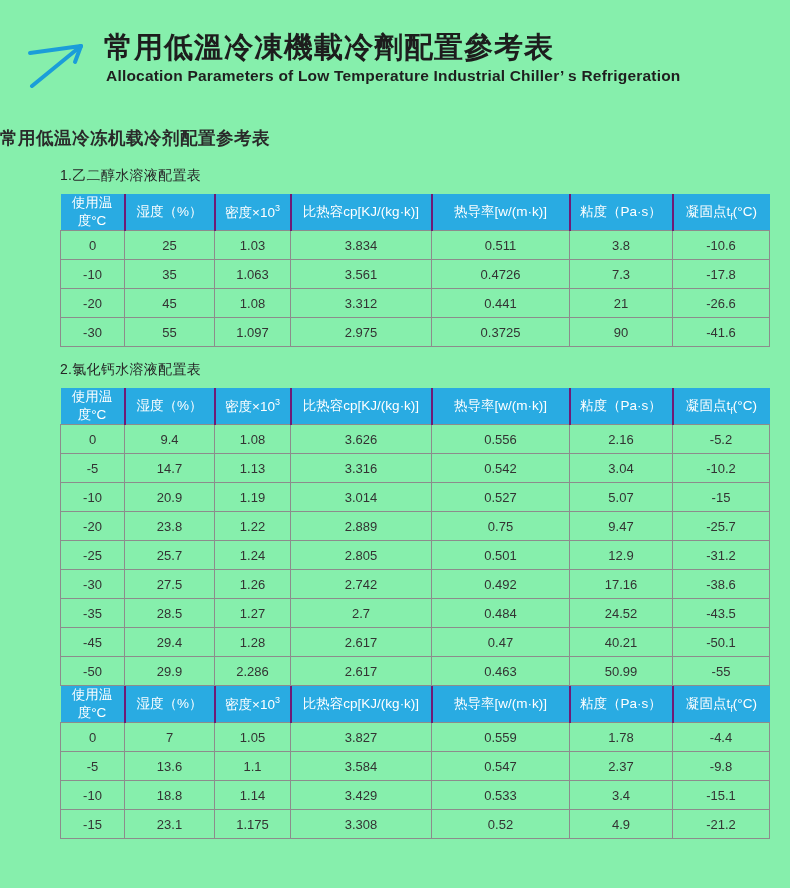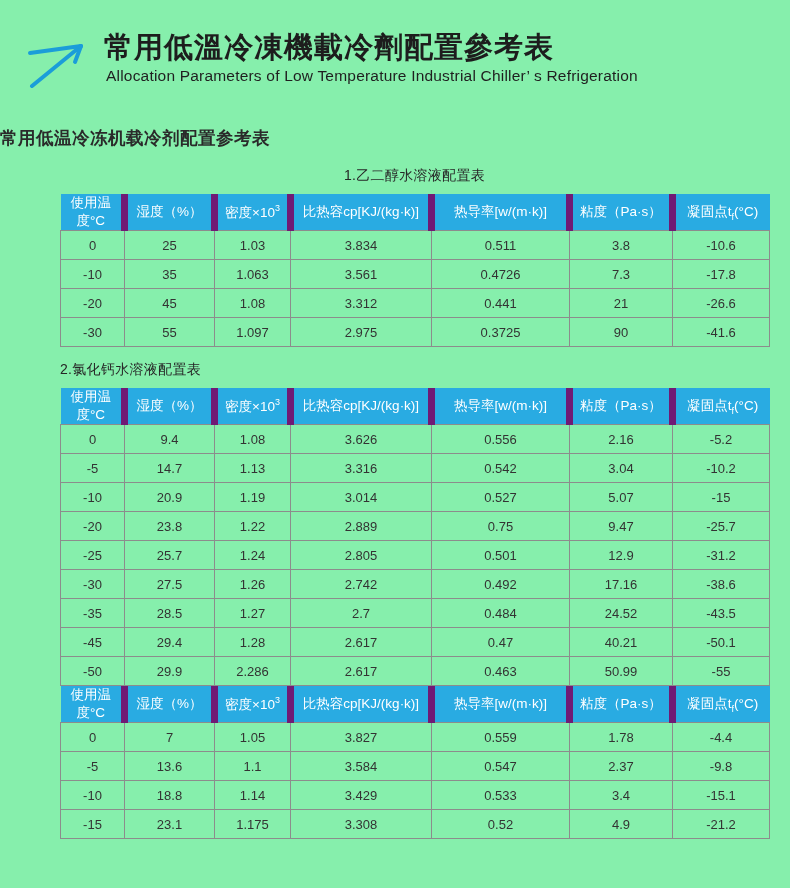--- a/index.html
+++ b/index.html
@@ -6,29 +6,29 @@
   * { box-sizing: border-box; }
   html,body { margin:0; padding:0; background:#ffffff; }
   .page {
     width:790px; height:888px; background:#86efac; position:relative; overflow:hidden;
     font-family:"Liberation Sans","DejaVu Sans",sans-serif; color:var(--text);
   }
   .doc-header { display:flex; align-items:flex-start; padding:30px 0 0 26px; }
   .logo { display:block; margin-top:6px; }
   .titles { margin-left:14px; }
   .doc-title { margin:0; font-size:29px; line-height:1.2; font-weight:600; color:#1d1d1d; letter-spacing:1px; }
-  .doc-subtitle { margin:2px 0 0 2px; font-size:15.5px; font-weight:400; color:#1f1f1f; letter-spacing:0.2px; }
+  .doc-subtitle { margin:2px 0 0 2px; font-size:15.5px; font-weight:700; color:#1f1f1f; letter-spacing:0.2px; }
   .table-heading { text-align:left; margin:38px 0 0; font-size:17.5px; font-weight:600; color:#2a2a2a; letter-spacing:0.5px; }
   main { margin-left:60px; width:709px; }
   .section-label { font-size:14px; font-weight:500; color:#262626; margin:14px 0 9px 0; letter-spacing:0.3px; }
-  .section:first-child .section-label { margin-top:17px;text-align:center; }
+  .section:first-child .section-label { margin-top:17px; }
   table { border-collapse:collapse; width:709px; table-layout:fixed; }
   th {
     background:var(--accent); color:#fff; font-weight:400; font-size:13.5px;
-    height:33px; text-align:center; padding:0 1px; border:none; border-left:7px solid #701a75;
+    height:33px; text-align:center; padding:0 1px; border:none; border-left:2px solid #701a75;
   }
   th:first-child { border-left:none; }
   th sup, th sub { font-size:9px; }
   td {
     border:1px solid var(--border); height:29px; text-align:center;
     font-size:13px; color:var(--text); padding:0 2px;
     font-family:"Liberation Sans","DejaVu Sans",sans-serif;
   }
 </style>
 </head>

